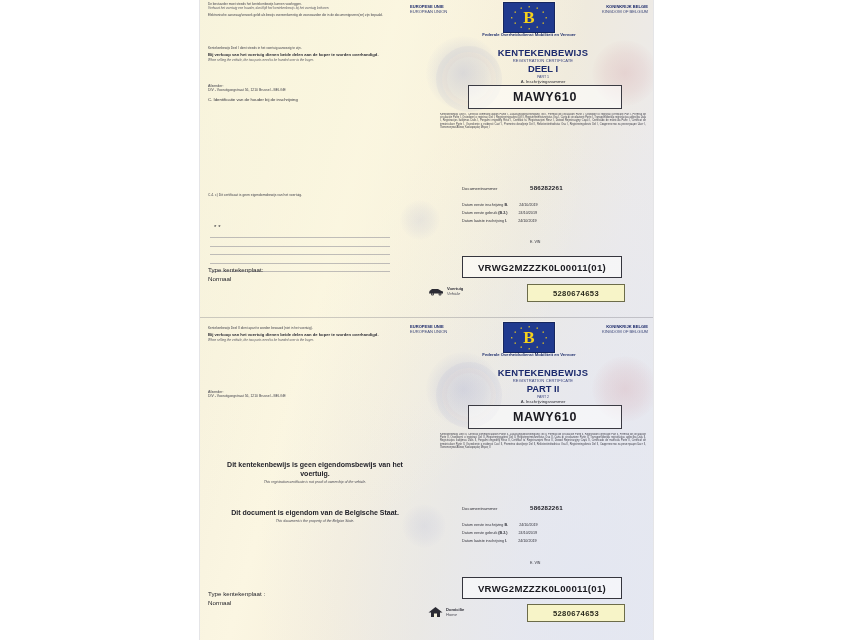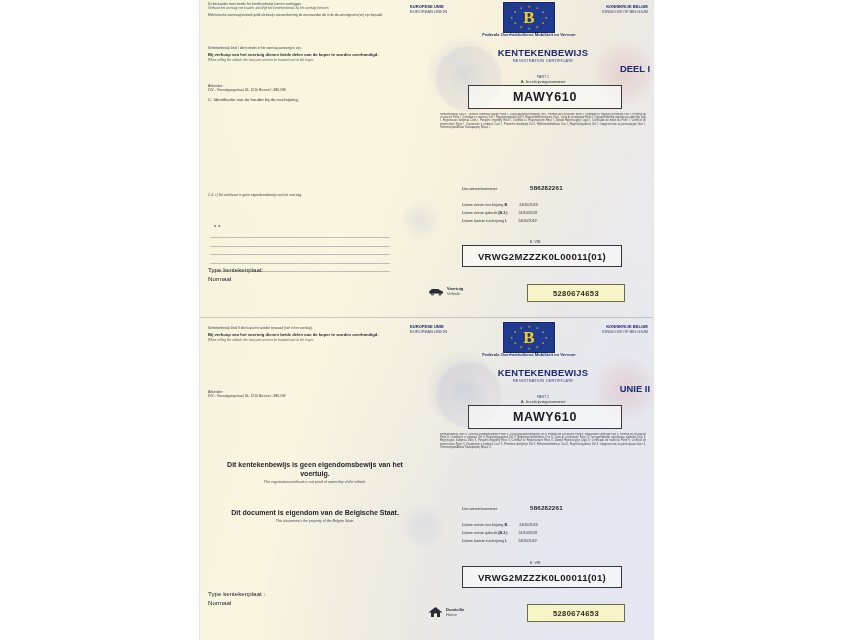--- a/index.html
+++ b/index.html
@@ -189,21 +189,20 @@
     font-size: 4.1px;
     color: #3b4680;
     letter-spacing: 0.1px;
     line-height: 5px;
   }
   .t-deel {
     font-size: 9.4px;
     font-weight: bold;
     color: #1d2b6d;
     line-height: 10.5px;
-    text-align: right;
   }
   .t-part {
     font-size: 3.6px;
     color: #3b4680;
     line-height: 4.4px;
   }
   .t-aline {
     font-size: 4.3px;
     color: #2b2b33;
     line-height: 6px;
@@ -221,20 +220,21 @@
     color: #1a1a20;
   }
   .plate.big {
     font-size: 12.5px;
     letter-spacing: 0.6px;
   }
   .plate.vin {
     font-size: 9.6px;
     letter-spacing: 0.3px;
     border: 1px solid #35353d;
+    margin-top: 11px;
   }
   .plate.hl {
     background: #f7f4c8;
     border: 1px solid #6c6c4a;
     color: #2a2a1e;
     font-size: 7.6px;
     letter-spacing: 0.4px;
   }
   .field-caption {
     position: absolute;
@@ -534,21 +534,21 @@
               <i style="left:16px; top:4px;"></i>
           </div>
           <span class="letter">B</span>
         </div>
         <div class="ministry">Federale Overheidsdienst Mobiliteit en Vervoer</div>
       </div>
 
       <div class="title-block" style="top:50px;">
         <div class="t-main">KENTEKENBEWIJS</div>
         <div class="t-sub">REGISTRATION CERTIFICATE</div>
-        <div class="t-deel" style="margin-top:1px;">UNIE II</div>
+        <div class="t-deel" style="margin-top:1px;">PART II</div>
         <div class="t-part">PART 2</div>
         <div class="t-aline">A. Inschrijvingsnummer</div>
       </div>
 
       <div class="plate big" style="left:268px; top:87px; width:152px; height:22px;">
         <span>MAWY610</span>
       </div>
 
       <div class="legal-para" style="left:240px; top:115px; width:206px; height:62px; overflow:hidden;">Kentekenbewijs Deel II, Certificat d'immatriculation Partie II, Zulassungsbescheinigung Teil II, Permiso de circulación Parte II, Registration certificate Part II, Permiso de circulación Parte II, Osvedoení o registraci Del II, Registreringsattest Del II, Registreerimistunnistus Osa II, Carta di circolazione Parte II, Transportlīdzekļa reģistrācijas apliecība Daļa II, Registracijos liudijimas Dalis II, Forgalmi engedély Rész II, Certifikat ta' Registrazzjoni Resz II, Dowod Rejestracyjny Częśi II, Certificado de matricula Parte II, Certificat de inmatriculare Parte II, Osvedcenie o evidencii Cast' II, Prometno dovoljenje Del II, Rekisteröintitodistus Osa II, Registreringsbevis Del II, Свидетелство за регистрация Част II, Πιστοποιητικό Άδειας Κυκλοφορίας Μέρος ΙΙ</div>
 

